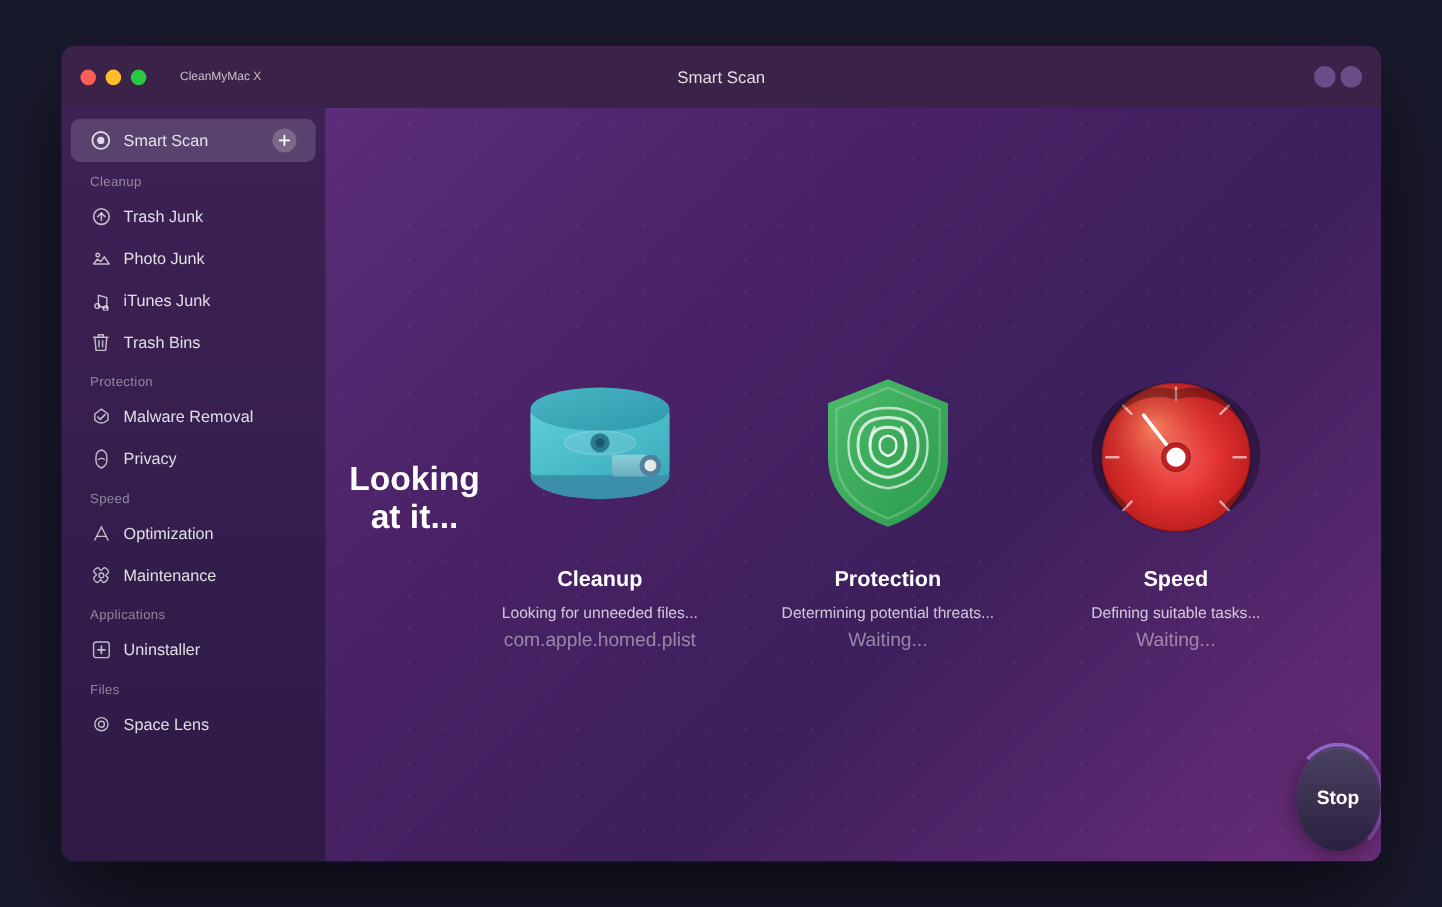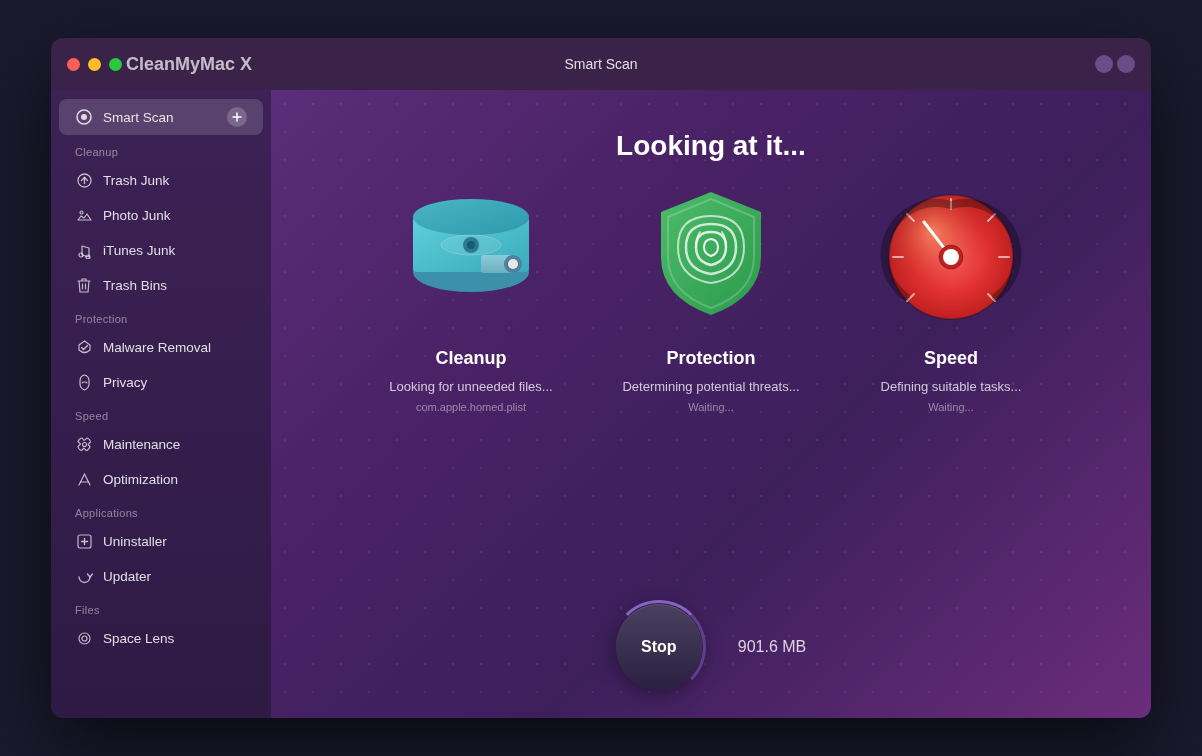--- a/index.html
+++ b/index.html
@@ -46,24 +46,23 @@
     .tl-green { background: #28c840; }
     .titlebar-title {
       position: absolute;
       left: 50%;
       transform: translateX(-50%);
       color: rgba(255,255,255,0.85);
       font-size: 14px;
       font-weight: 500;
     }
     .app-name {
-      margin-left: 4px;
+      margin-left: 28px;
       color: rgba(255,255,255,0.7);
-      font-size: 18px;
-      font-weight: bold;
+      font-size: 10px;
     }
     .titlebar-right {
       position: absolute;
       right: 16px;
       display: flex;
       gap: 4px;
     }
     .titlebar-dot {
       width: 18px;
       height: 18px;
@@ -124,23 +123,23 @@
       background: rgba(255,255,255,0.2);
       display: flex;
       align-items: center;
       justify-content: center;
       font-size: 11px;
     }
     .main {
       flex: 1;
       background: linear-gradient(135deg, #5c2d7a 0%, #4a2266 30%, #3d1f5c 60%, #6b2d7a 100%);
       display: flex;
-      flex-direction: column;
-      align-items: center;
-      padding: 40px 20px 28px;
+      flex-direction: row;
+      align-items: center;
+      padding: 40px 20px 9px;
       position: relative;
       overflow: hidden;
     }
     
     .main::before {
       content: '';
       position: absolute;
       inset: 0;
       background-image: radial-gradient(circle, rgba(255,255,255,0.08) 1px, transparent 1px);
       background-size: 28px 28px;
@@ -192,21 +191,21 @@
       color: #fff;
       margin-bottom: 8px;
     }
     .card-status {
       font-size: 13px;
       color: rgba(255,255,255,0.75);
       text-align: center;
       line-height: 1.5;
     }
     .card-file {
-      font-size: 11px;
+      font-size: 16px;
       color: rgba(255,255,255,0.45);
       margin-top: 4px;
       text-align: center;
     }
     
     .disk-icon {
       width: 150px;
       height: 150px;
     }
     
@@ -357,54 +356,45 @@
             <path d="M5 9 Q5.5 8 7.5 8 Q9.5 8 10 9" stroke="rgba(255,255,255,0.7)" stroke-width="1.1" stroke-linecap="round" fill="none"></path>
           </svg>
         </span>
         <span>Privacy</span>
       </div>
 
       <div class="sidebar-section-label">Speed</div>
       <div class="sidebar-item">
         <span class="icon">
           <svg width="17" height="17" viewBox="0 0 17 17" fill="none">
+            <path d="M3 14 L8.5 3 L14 14" stroke="rgba(255,255,255,0.7)" stroke-width="1.2" stroke-linecap="round" fill="none"></path>
+            <path d="M5 11 L8.5 11 L12 11" stroke="rgba(255,255,255,0.7)" stroke-width="1.2" stroke-linecap="round"></path>
+          </svg>
+        </span>
+        <span>Optimization</span>
+      </div>
+      <div class="sidebar-item">
+        <span class="icon">
+          <svg width="17" height="17" viewBox="0 0 17 17" fill="none">
             <path d="M11 2 Q14 3 14.5 6 L12 8.5 L14 10.5 Q13 14 10 14.5 L8 12 L5.5 14.5 Q2.5 13.5 2 10.5 L4.5 8 L2 5.5 Q3 2.5 6 2 L8 4.5 Z" stroke="rgba(255,255,255,0.7)" stroke-width="1.1" fill="none"></path>
             <circle cx="8.5" cy="8.5" r="2" stroke="rgba(255,255,255,0.7)" stroke-width="1.1" fill="none"></circle>
           </svg>
         </span>
         <span>Maintenance</span>
       </div>
-      <div class="sidebar-item">
-        <span class="icon">
-          <svg width="17" height="17" viewBox="0 0 17 17" fill="none">
-            <path d="M3 14 L8.5 3 L14 14" stroke="rgba(255,255,255,0.7)" stroke-width="1.2" stroke-linecap="round" fill="none"></path>
-            <path d="M5 11 L8.5 11 L12 11" stroke="rgba(255,255,255,0.7)" stroke-width="1.2" stroke-linecap="round"></path>
-          </svg>
-        </span>
-        <span>Optimization</span>
-      </div>
 
       <div class="sidebar-section-label">Applications</div>
       <div class="sidebar-item">
         <span class="icon">
           <svg width="17" height="17" viewBox="0 0 17 17" fill="none">
             <rect x="2" y="2" width="13" height="13" rx="2" stroke="rgba(255,255,255,0.7)" stroke-width="1.2" fill="none"></rect>
             <path d="M5.5 8.5 h6 M8.5 5.5 v6" stroke="rgba(255,255,255,0.7)" stroke-width="1.4" stroke-linecap="round"></path>
           </svg>
         </span>
         <span>Uninstaller</span>
-      </div>
-      <div class="sidebar-item">
-        <span class="icon">
-          <svg width="17" height="17" viewBox="0 0 17 17" fill="none">
-            <path d="M3 9 A5.5 5.5 0 0 0 14 9" stroke="rgba(255,255,255,0.7)" stroke-width="1.3" stroke-linecap="round" fill="none"></path>
-            <path d="M11.5 6 L14 9 L16.5 6" stroke="rgba(255,255,255,0.7)" stroke-width="1.3" stroke-linecap="round" fill="none"></path>
-          </svg>
-        </span>
-        <span>Updater</span>
       </div>
 
       <div class="sidebar-section-label">Files</div>
       <div class="sidebar-item">
         <span class="icon">
           <svg width="17" height="17" viewBox="0 0 17 17" fill="none">
             <circle cx="8.5" cy="8.5" r="5.5" stroke="rgba(255,255,255,0.7)" stroke-width="1.2" fill="none"></circle>
             <circle cx="8.5" cy="8.5" r="2.5" stroke="rgba(255,255,255,0.7)" stroke-width="1.2" fill="none"></circle>
           </svg>
         </span>

